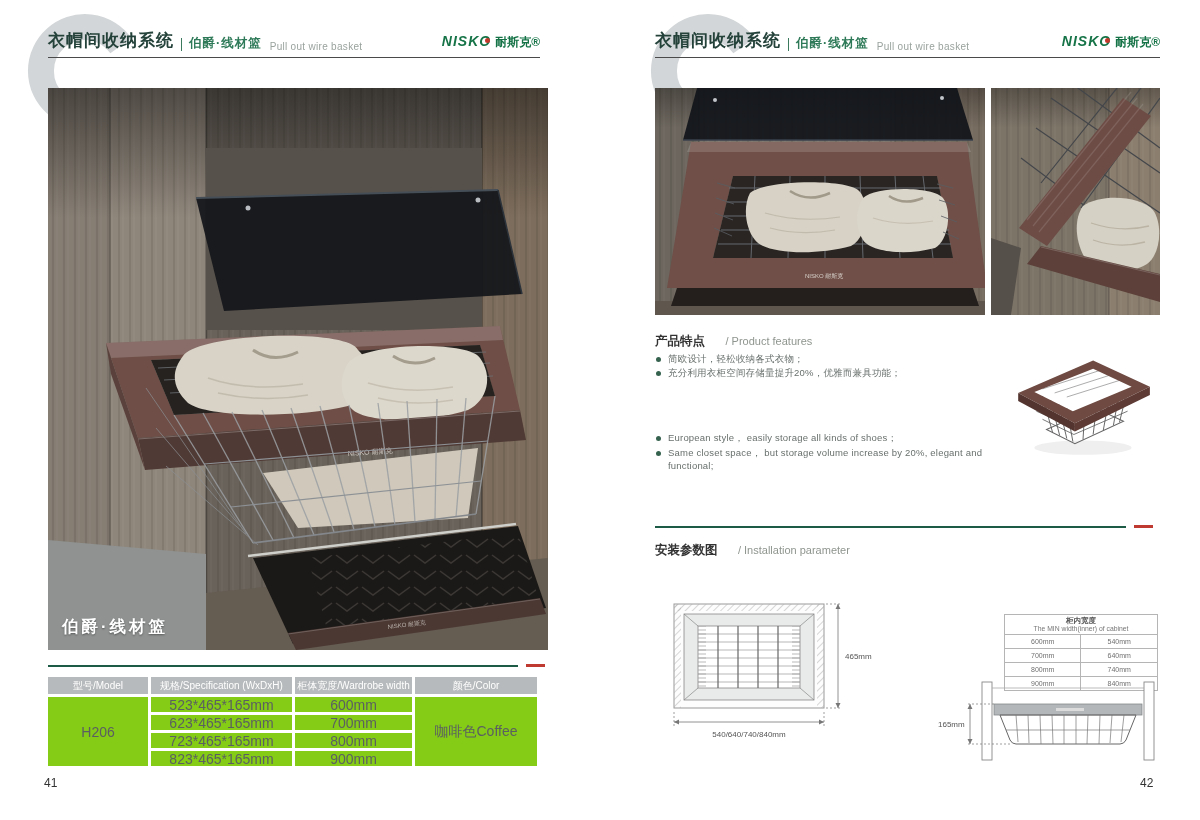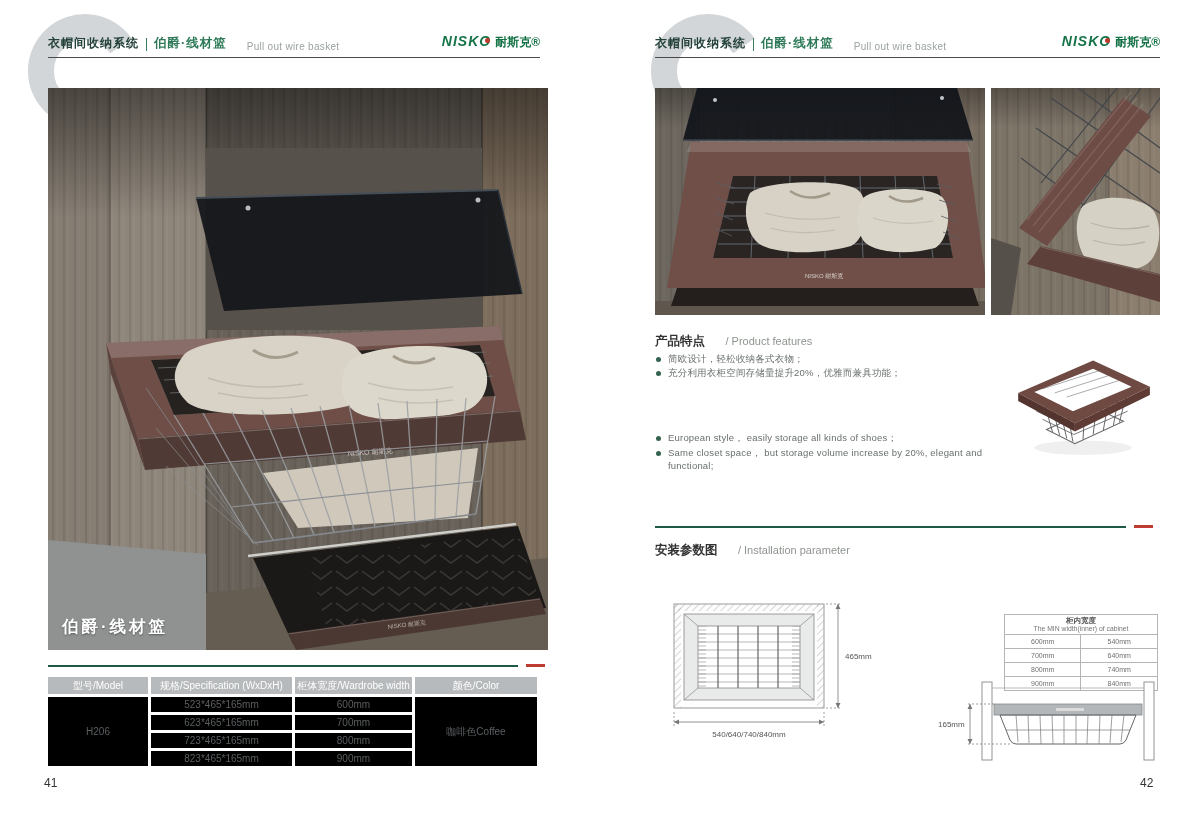--- a/index.html
+++ b/index.html
@@ -6,24 +6,24 @@
   #canvas{
     position:relative;width:1200px;height:820px;background:#ffffff;overflow:hidden;
     font-family:"Liberation Sans","DejaVu Sans",sans-serif;
   }
   .abs{position:absolute;}
   
   .page-header{
     position:absolute;top:14px;height:44px;border-bottom:1px solid #4a4a4a;
     display:flex;align-items:flex-end;padding-bottom:5px;box-sizing:border-box;
   }
-  .hdr-category{font-size:12px;font-weight:bold;color:#24423a;letter-spacing:1px;}
+  .hdr-category{font-size:17px;font-weight:bold;color:#24423a;letter-spacing:1px;}
   .hdr-sep{display:inline-block;width:1px;height:13px;background:#3c7a5e;margin:0 7px 1px 7px;}
   .hdr-series{font-size:12.5px;font-weight:bold;color:#2e7a58;letter-spacing:1px;}
-  .hdr-sub{font-size:10px;color:#9aa39e;margin-left:20px;letter-spacing:.3px;}
+  .hdr-sub{font-size:10px;color:#9aa39e;margin-left:8px;letter-spacing:.3px;}
   .logo{position:absolute;right:0;bottom:6px;display:flex;align-items:baseline;gap:4px;}
   .logo-en{font-size:14px;font-weight:800;color:#157347;letter-spacing:1px;font-style:italic;position:relative;}
   .logo-zh{font-size:12px;font-weight:bold;color:#157347;}
   .logo-dot{position:absolute;width:5px;height:5px;border-radius:50%;background:#c0392b;}
   
   .div-green{position:absolute;height:2px;background:#1d5b46;}
   .div-red{position:absolute;height:3px;background:#bf3a31;}
   
   .sec-title-zh{font-size:12.5px;font-weight:bold;color:#333;}
   .sec-title-en{font-size:11px;color:#8f958f;margin-left:16px;}
@@ -34,21 +34,21 @@
   
   .spec-grid{
     position:absolute;left:48px;top:677px;width:492px;
     display:grid;grid-template-columns:100px 141px 117px 122px;
     grid-template-rows:17px 15px 15px 15px 15px;gap:3px;
   }
   .spec-grid .th{
     background:#b7babc;color:#ffffff;font-size:10px;display:flex;align-items:center;justify-content:center;
   }
   .spec-grid .td{
-    background:#000000;color:#5b5f61;font-size:10px;display:flex;align-items:center;justify-content:center;
+    background:#84cc16;color:#5b5f61;font-size:14px;display:flex;align-items:center;justify-content:center;
   }
   .cell-merge{grid-row:2 / span 4;}
   
   .photo-caption{
     position:absolute;left:14px;top:528px;color:#ffffff;font-size:16.5px;font-weight:bold;letter-spacing:3px;
     text-shadow:0 1px 2px rgba(0,0,0,.4);
   }
   
   .mini-table{position:absolute;left:1004px;top:614px;width:154px;border-collapse:collapse;}
   .mini-table th,.mini-table td{border:1px solid #b5b5b5;text-align:center;padding:1px 18px;}

